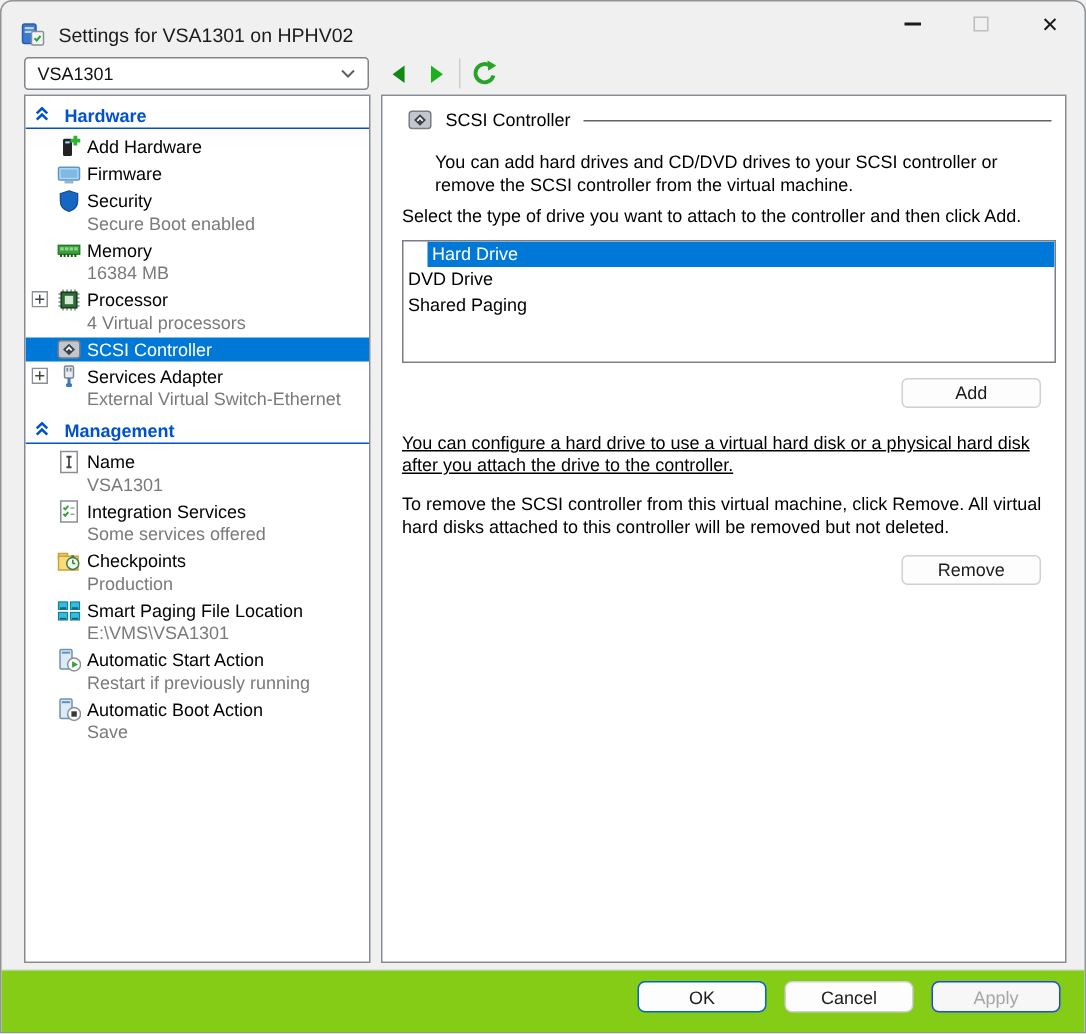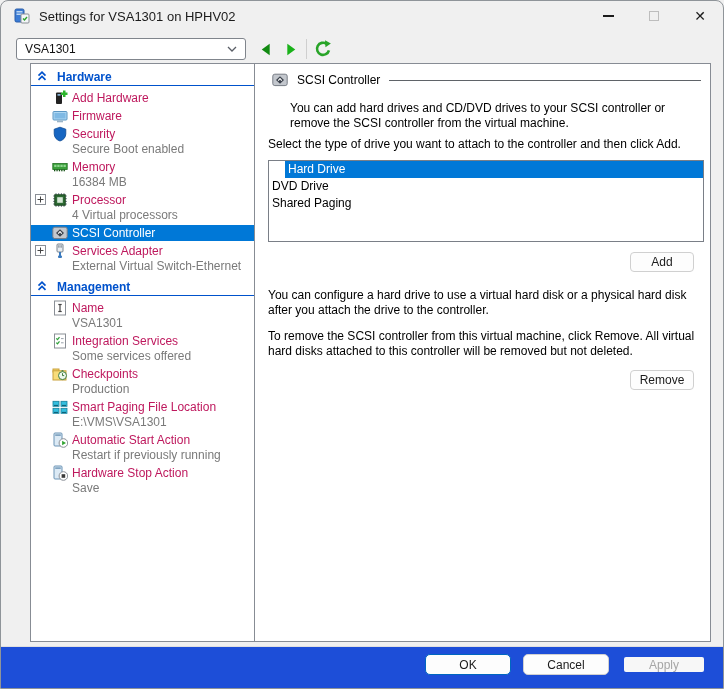--- a/index.html
+++ b/index.html
@@ -2,82 +2,82 @@
 <html><head>
 <meta charset="utf-8">
 <style>
   * { box-sizing: border-box; margin: 0; padding: 0; }
   html,body { width:724px; height:689px; }
   body { font-family:"Liberation Sans", sans-serif; background:#f0f0f0; }
   #window { position:relative; width:724px; height:689px; background:#f0f0f0;
             border:1px solid #8f9499; border-radius:8px 8px 0 0; overflow:hidden; }
 
   
-  .titlebar { position:absolute; top:0; left:0; right:0; height:30px; display:flex; align-items:center; }
+  .titlebar { position:absolute; top:0; left:0; right:0; height:30px; display:flex; align-items:flex-end; }
   .title-icon { margin-left:13px; width:16px; height:16px; flex:0 0 auto; }
   .title-text { margin-left:9px; font-size:13px; color:#1b1b1b; }
   .win-controls { position:absolute; right:0; top:0; height:30px; display:flex; }
   .win-btn { width:46px; height:30px; display:flex; align-items:center; justify-content:center; }
   .min-bar { width:11px; height:2px; background:#1b1b1b; }
   .max-box { width:10px; height:10px; border:1px solid #bdbdbd; }
   .close-glyph { font-size:14px; color:#1b1b1b; line-height:1; }
 
   
   .vm-select { position:absolute; left:15px; top:37px; width:230px; height:22px; background:#fff;
                border:1px solid #80858c; border-radius:3px; display:flex; align-items:center;
                justify-content:space-between; padding:0 8px; font-size:12px; color:#111; }
   .nav-btn { position:absolute; top:40px; width:17px; height:17px; }
   .nav-prev { left:257px; }
   .nav-next { left:281px; }
   .tb-divider { position:absolute; left:305px; top:38px; width:1px; height:20px; background:#cfcfcf; }
   .refresh-btn { position:absolute; left:313px; top:39px; width:18px; height:18px; }
 
   
-  .sidebar { position:absolute; left:29px; top:62px; width:231px; height:579px; background:#fff;
+  .sidebar { position:absolute; left:15px; top:62px; width:231px; height:579px; background:#fff;
              border:1px solid #878c94; padding-top:5px; font-size:12px; overflow:hidden; }
   .section-header { display:flex; align-items:center; height:17px; border-bottom:1px solid #0052cc;
                     margin-bottom:4px; padding-left:6px; }
   .section-title { color:#0052cc; font-weight:bold; margin-left:10px; }
   .sb-item { position:relative; padding-left:41px; margin-bottom:2px; }
   .sb-item .ico { position:absolute; left:21px; top:0; width:16px; height:16px; }
   .sb-item .expander { position:absolute; left:4px; top:2px; width:11px; height:11px; }
-  .sb-item .lbl { line-height:16px; color:#be185d; white-space:nowrap; }
+  .sb-item .lbl { line-height:16px; color:#000000; white-space:nowrap; }
   .sb-item .sub { line-height:15px; color:#7a7a7a; white-space:nowrap; }
   .sb-item.selected { background:#0078d7; }
   .sb-item.selected .lbl { color:#fff; }
   .mgmt-gap { height:3px; }
 
   
   .main { position:absolute; left:253px; top:62px; width:457px; height:579px; background:#fff;
           border:1px solid #878c94; padding:8px 6px 0 13px; font-size:12px; color:#000; }
   .main-header { display:flex; align-items:center; }
   .main-header .ico { width:16px; height:16px; flex:0 0 auto; margin-left:4px; }
   .main-title { margin:0 9px; white-space:nowrap; }
   .rule { flex:1; height:1px; background:#5f6368; margin-right:3px; }
   .para { line-height:15px; }
   .p1 { margin-top:13px;margin-left:22px; }
   .p2 { margin-top:6px; }
-  .p3 { margin-top:16px; }
+  .p3 { margin-top:16px;text-decoration:underline; }
   .p4 { margin-top:11px; }
   .listbox { margin-top:8px; height:82px; border:1px solid #7a7f87; background:#fff; overflow:hidden; }
   .li { line-height:17px; padding-left:3px; }
   .li.selected { background:#0078d7; color:#fff;margin-left:16px; }
   .btn-row { display:flex; justify-content:flex-end; padding-right:10px; }
   .row-add { margin-top:10px; }
   .row-remove { margin-top:11px; }
-  .btn { width:64px; height:20px; font-size:12px; font-family:inherit; background:#fdfdfd;
+  .btn { width:93px; height:20px; font-size:12px; font-family:inherit; background:#fdfdfd;
          border:1px solid #d0d0d0; border-radius:4px; color:#1b1b1b; }
 
   
-  .footer { position:absolute; left:0; right:0; top:645px; bottom:0; border-top:1px solid #e0e0e0; background:#1d4ed8; }
+  .footer { position:absolute; left:0; right:0; top:645px; bottom:0; border-top:1px solid #e0e0e0; background:#84cc16; }
   .f-btn { position:absolute; top:7px; width:86px; height:21px; font-size:12px; font-family:inherit;
            border-radius:5px; background:#fdfdfd; border:1px solid #d0d0d0; color:#1b1b1b; }
   .ok-btn { left:424px; border:1px solid #0067c0; }
   .cancel-btn { left:522px; }
-  .apply-btn { left:620px; color:#a6a6a6; background:#f7f7f7; border:3px solid #1d4ed8; }
+  .apply-btn { left:620px; color:#a6a6a6; background:#f7f7f7; border:1px solid #1d4ed8; }
 </style>
 </head>
 <body>
 
 <div id="window">
 
   <div class="titlebar">
     <span class="title-icon">
       <svg viewBox="0 0 16 16" width="16" height="16">
           <rect x="1" y="1" width="9" height="13" rx="1.5" fill="#3a7bd5" stroke="#2a5da8"></rect>
@@ -353,21 +353,21 @@
 
     <div class="sb-item">
       <span class="ico">
         <svg viewBox="0 0 16 16" width="16" height="16">
             <rect x="2" y="1" width="8" height="13" rx="1" fill="#dceaf5" stroke="#6b93b5"></rect>
             <rect x="3.2" y="2.4" width="5.6" height="1.4" fill="#6b93b5"></rect>
             <circle cx="11.4" cy="11" r="4.3" fill="#fff" stroke="#8a8f96"></circle>
             <rect x="9.6" y="9.2" width="3.6" height="3.6" fill="#3a3a3a"></rect>
           </svg>
       </span>
-      <div class="lbl">Hardware Stop Action</div>
+      <div class="lbl">Automatic Boot Action</div>
       <div class="sub">Save</div>
     </div>
 
   </div>
 
   <div class="main">
     <div class="main-header">
       <span class="ico">
         <svg viewBox="0 0 16 16" width="16" height="16">
             <rect x="0.8" y="2.2" width="14.4" height="11.4" rx="2" fill="#c3c7cd" stroke="#777c85"></rect>

